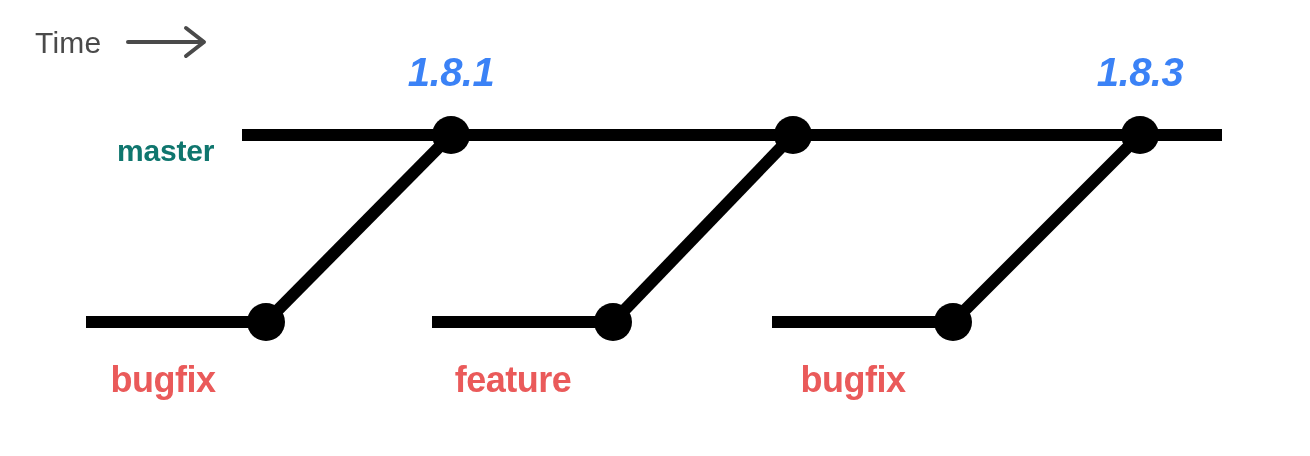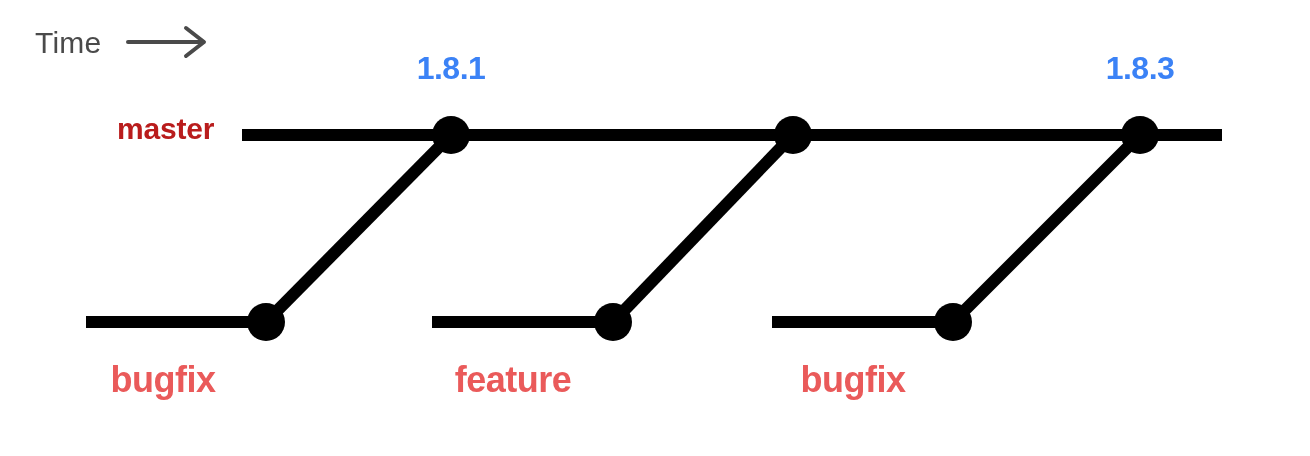--- a/index.html
+++ b/index.html
@@ -33,23 +33,24 @@
     font-size: 30px;
     font-weight: 400;
     letter-spacing: 0.2px;
   }
   .branch-name-master {
     font-size: 30px;
     font-weight: bold;
     letter-spacing: -0.2px;
   }
   .version-label {
-    font-size: 32px;
+    font-size: 40px;
     font-weight: bold;
     letter-spacing: -0.5px;
+    font-style: italic;
   }
   .branch-label {
     font-size: 36px;
     font-weight: bold;
     letter-spacing: -0.5px;
   }
 </style>
 </head>
 <body>
 
@@ -76,21 +77,21 @@
     <circle id="master-node-1" cx="793" cy="135" r="19" fill="#000000"></circle>
     <circle id="master-node-2" cx="1140" cy="135" r="19" fill="#000000"></circle>
 
     <circle id="branch-node-0" cx="266" cy="322" r="19" fill="#000000"></circle>
     <circle id="branch-node-1" cx="613" cy="322" r="19" fill="#000000"></circle>
     <circle id="branch-node-2" cx="953" cy="322" r="19" fill="#000000"></circle>
   </svg>
 
   <div class="txt time-label" style="left:35px; top:28px; color:#4a4a4a;">Time</div>
 
-  <div class="txt branch-name-master" style="left:117px; top:114px; color:#b91c1c;">master</div>
+  <div class="txt branch-name-master" style="left:117px; top:136px; color:#0f766e;">master</div>
 
   <div class="txt version-label" style="left:451px; top:52px; color:#3b82f6; transform:translateX(-50%);">1.8.1</div>
   <div class="txt version-label" style="left:1140px; top:52px; color:#3b82f6; transform:translateX(-50%);text-align:center;">1.8.3</div>
 
   <div class="txt branch-label" style="left:163px; top:362px; color:#ea5a5a; transform:translateX(-50%);">bugfix</div>
   <div class="txt branch-label" style="left:513px; top:362px; color:#ea5a5a; transform:translateX(-50%);">feature</div>
   <div class="txt branch-label" style="left:853px; top:362px; color:#ea5a5a; transform:translateX(-50%);">bugfix</div>
 
 </div>
 

